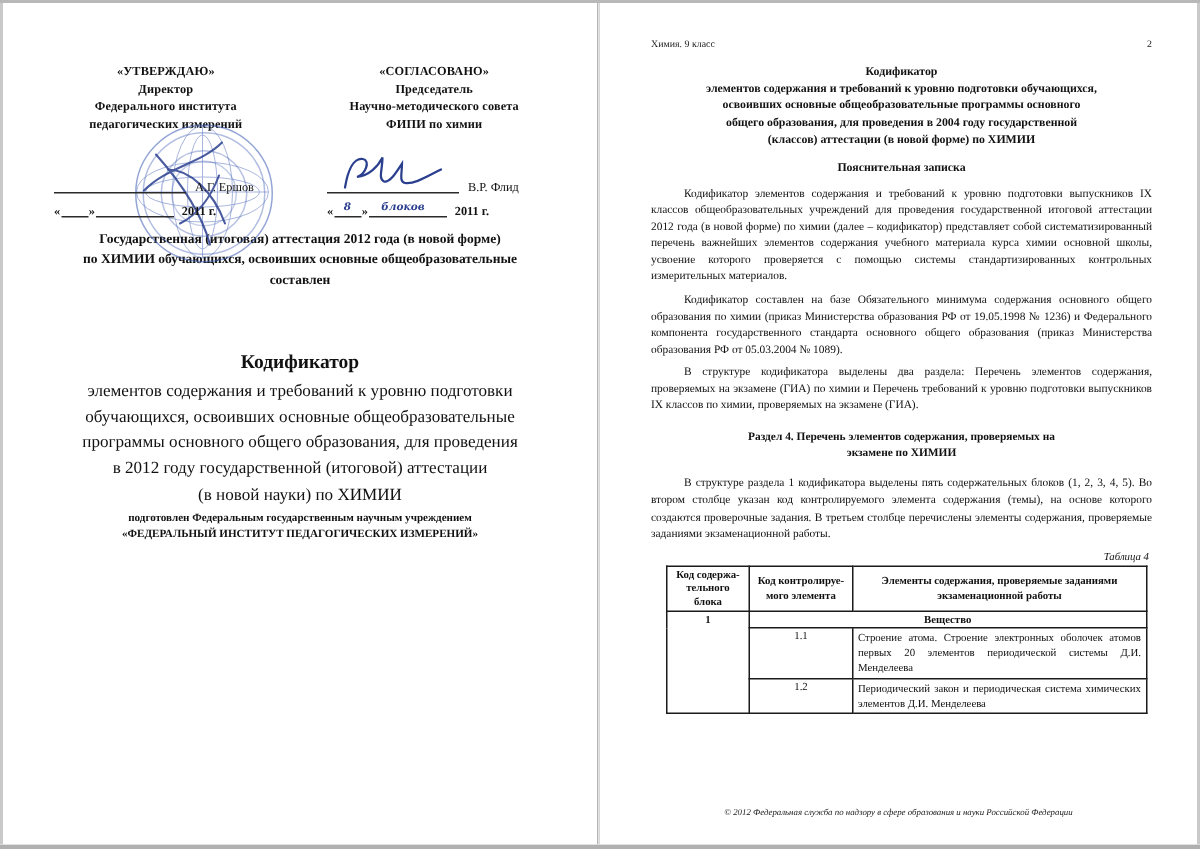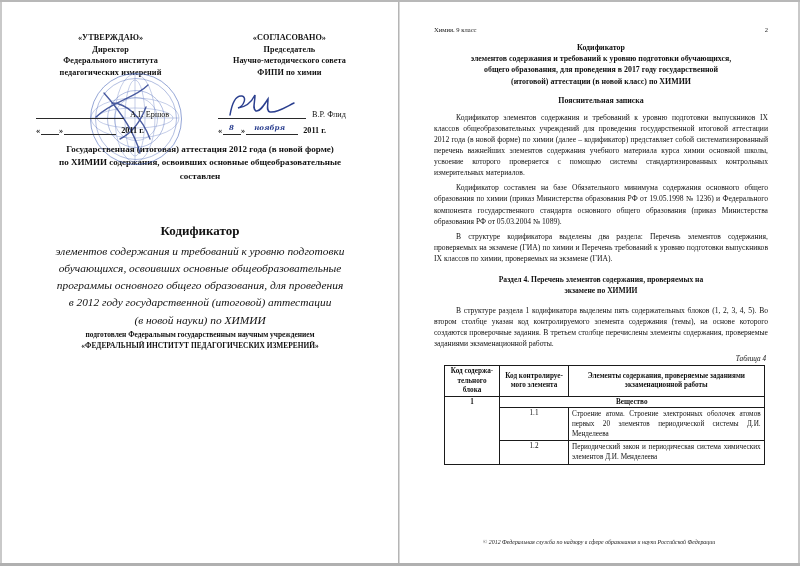--- a/index.html
+++ b/index.html
@@ -28,21 +28,21 @@
     position: relative;
     height: 100%;
     box-sizing: border-box;
     background: #ffffff;
     color: #111111;
   }
   .page-left {
     width: 399px;
     border-left: 2px solid #c9c9c9;
     border-right: 1px solid #b5b5b5;
-    padding: 30px 26px 10px 26px;
+    padding: 40px 26px 10px 26px;
   }
   .page-right {
     width: 401px;
     border-left: 1px solid #d8d8d8;
     border-right: 2px solid #c9c9c9;
     padding: 24px 30px 8px 34px;
   }
 
   
   .approval-row {
@@ -143,21 +143,20 @@
     margin-top: 40px;
   }
   .main-title {
     font-size: 13px;
     font-weight: bold;
     margin-bottom: 4px;
   }
   .main-sub {
     font-size: 11.4px;
     line-height: 1.5;
-    font-style: italic;
   }
 
   .prepared-block {
     text-align: center;
     font-size: 7.4px;
     font-weight: bold;
     line-height: 1.55;
   }
 
   
@@ -321,30 +320,30 @@
             </span>
             <span>В.Р. Флид</span>
           </div>
           <div class="date-line">
             <span class="q">«</span>
             <span class="date-rule-s" style="position:relative;">
               <span class="hand" style="left:6px;top:-1px;">8</span>
             </span>
             <span class="q">»</span>
             <span class="date-rule-m" style="position:relative;">
-              <span class="hand" style="left:8px;top:-1px;">ноября</span>
+              <span class="hand" style="left:8px;top:-1px;">блоков</span>
             </span>
             <span>2011 г.</span>
           </div>
         </div>
       </div>
 
       <div class="attest-block">
         <div>Государственная (итоговая) аттестация 2012 года (в новой форме)</div>
-        <div>по ХИМИИ содержания, освоивших основные общеобразовательные</div>
+        <div>по ХИМИИ обучающихся, освоивших основные общеобразовательные</div>
         <div>составлен</div>
       </div>
 
       <div class="main-title-block">
         <div class="main-title">Кодификатор</div>
         <div class="main-sub">элементов содержания и требований к уровню подготовки</div>
         <div class="main-sub">обучающихся, освоивших основные общеобразовательные</div>
         <div class="main-sub">программы основного общего образования, для проведения</div>
         <div class="main-sub">в 2012 году государственной (итоговой) аттестации</div>
         <div class="main-sub">(в новой науки) по ХИМИИ</div>
@@ -360,22 +359,23 @@
     <div class="page page-right">
 
       <div class="run-head">
         <span>Химия. 9 класс</span>
         <span>2</span>
       </div>
 
       <div class="doc-head">
         <div>Кодификатор</div>
         <div>элементов содержания и требований к уровню подготовки обучающихся,</div>
-        <div>общего образования, для проведения в 2017 году государственной</div>
-        <div>(итоговой) аттестации (в новой класс) по ХИМИИ</div>
+        <div>освоивших основные общеобразовательные программы основного</div>
+        <div>общего образования, для проведения в 2004 году государственной</div>
+        <div>(классов) аттестации (в новой форме) по ХИМИИ</div>
       </div>
 
       <div class="section-head">Пояснительная записка</div>
 
       <p class="body">Кодификатор элементов содержания и требований к уровню подготовки выпускников IX классов общеобразовательных учреждений для проведения государственной итоговой аттестации 2012 года (в новой форме) по химии (далее – кодификатор) представляет собой систематизированный перечень важнейших элементов содержания учебного материала курса химии основной школы, усвоение которого проверяется с помощью системы стандартизированных контрольных измерительных материалов.</p>
       <p class="body">Кодификатор составлен на базе Обязательного минимума содержания основного общего образования по химии (приказ Министерства образования РФ от 19.05.1998  № 1236) и Федерального компонента государственного стандарта основного общего образования (приказ Министерства образования РФ от 05.03.2004  № 1089).</p>
       <p class="body">В структуре кодификатора выделены два раздела: Перечень элементов содержания, проверяемых на экзамене (ГИА) по химии и Перечень требований к уровню подготовки выпускников IX классов по химии, проверяемых на экзамене (ГИА).</p>
 
       <div class="razdel">
         <div>Раздел 4. Перечень элементов содержания, проверяемых на</div>

